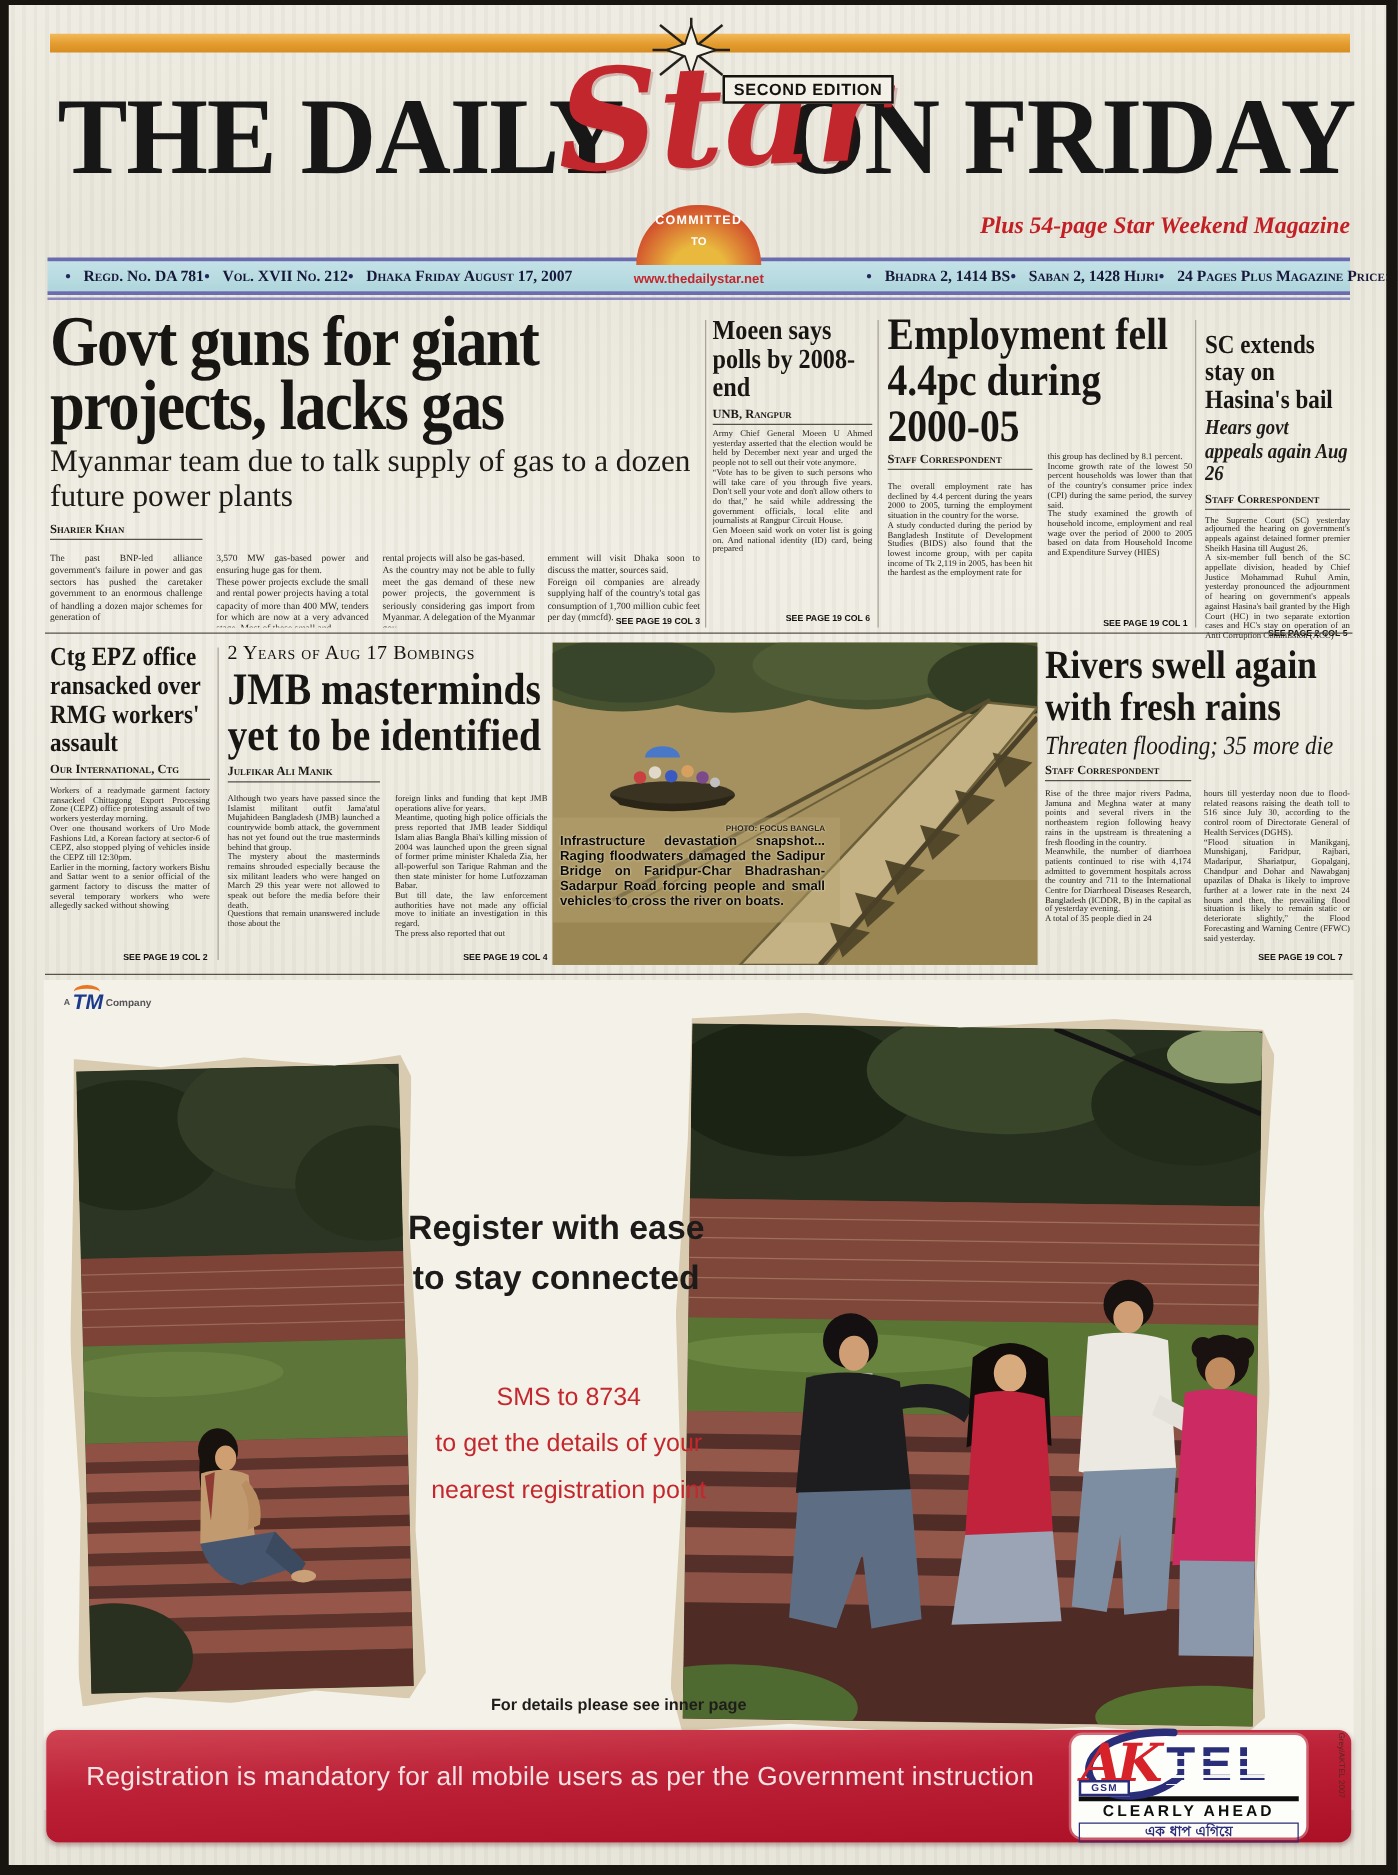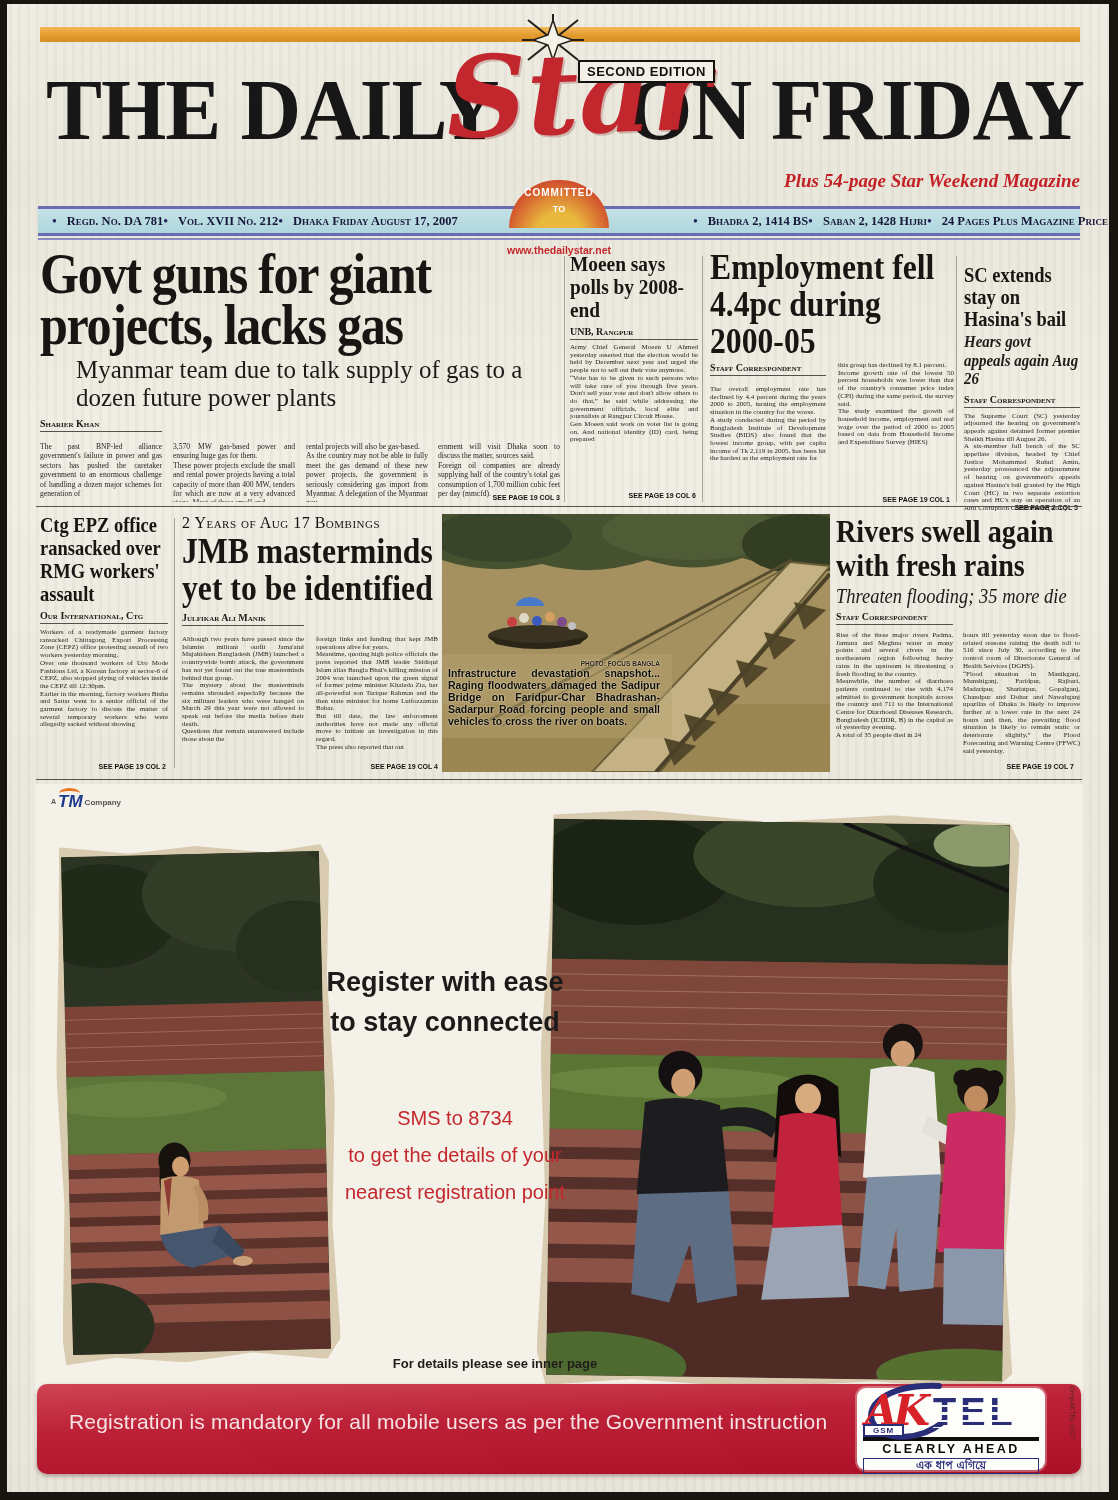--- a/index.html
+++ b/index.html
@@ -36,21 +36,21 @@
           background:linear-gradient(180deg,#c4e2e7,#aed6dc);
           border-top:3px solid #6b6cb0;border-bottom:3px solid #6b6cb0;
           display:flex;align-items:center;justify-content:space-between;padding:0 14px;box-sizing:border-box;}
   .infobar::after{content:"";position:absolute;left:0;right:0;bottom:-7px;height:2px;background:#8a8ac0;}
   .ib-item{font-variant:small-caps;font-weight:bold;font-size:12.5px;color:#17173a;white-space:nowrap;}
   .ib-item::before{content:"●";font-size:8px;color:#26265e;margin-right:10px;vertical-align:2px;}
   .ib-last::after{content:"●";font-size:8px;color:#26265e;margin-left:10px;vertical-align:2px;}
   .ib-spacer{flex:0 0 235px;}
 
   .badge{position:absolute;left:50%;top:164px;transform:translateX(-50%);width:252px;text-align:center;z-index:5;}
-  .badge-arc{margin:16px auto;width:100px;height:48px;border-radius:100px 100px 0 0;
+  .badge-arc{margin:0 auto;width:100px;height:48px;border-radius:100px 100px 0 0;
           background:radial-gradient(circle at 50% 115%, #e9b93e 30%, #d2512d 72%, #c13c24 100%);
           color:#fff;font-family:"Liberation Sans",sans-serif;font-weight:bold;}
   .badge-committed{font-size:10px;letter-spacing:1px;padding-top:7px;}
   .badge-to{font-size:9px;margin-top:6px;}
   .badge-ribbon{margin-top:-4px;height:27px;line-height:27px;
           background:linear-gradient(180deg,#e8f4fb 0%,#b9d6e9 45%,#8fb4d2 100%);
           border:1px solid #7e9cb8;box-shadow:0 2px 3px rgba(40,60,90,.35);
           color:#0e2f63;font-family:"Liberation Sans",sans-serif;font-weight:bold;font-size:16px;}
   .badge-site{margin-top:5px;color:#c2272b;font-family:"Liberation Sans",sans-serif;font-weight:bold;font-size:10.5px;}
 
@@ -64,21 +64,21 @@
   .hl{font-weight:bold;color:#181613;}
   .cond{transform:scaleX(.88);transform-origin:0 0;width:113.6%;}
   .byline{font-variant:small-caps;font-weight:bold;font-size:10px;color:#1c1a16;
           border-bottom:1px solid #55504a;padding-bottom:2px;}
   .bodytxt{font-size:7px;line-height:7.7px;text-align:justify;white-space:pre-line;color:#221f1b;}
   .see{position:absolute;font-family:"Liberation Sans",sans-serif;font-weight:bold;font-size:7px;color:#14120f;}
 
   
   .st-lead{left:0;top:0;width:520px;height:253px;}
   .lead-h{position:absolute;left:0;top:-4px;font-size:57px;line-height:51px;letter-spacing:-1.5px;}
-  .lead-sub{position:absolute;left:0;top:104px;font-size:25px;line-height:28px;color:#1d1b17;margin-left:36px;}
+  .lead-sub{position:absolute;left:0;top:104px;font-size:25px;line-height:28px;color:#1d1b17;}
   .lead-by{position:absolute;left:0;top:166px;width:122px;}
   .lcol{position:absolute;top:190px;width:122px;height:60px;overflow:hidden;}
   .lcol .bodytxt{font-size:7.6px;line-height:9.4px;}
 
   .st-moeen{left:530px;top:0;width:128px;height:253px;}
   .moeen-h{font-size:22px;line-height:23px;margin-bottom:5px;}
   .st-emp{left:670px;top:0;width:244px;height:253px;}
   .emp-h{position:absolute;left:0;top:-3px;font-size:36px;line-height:37px;}
   .emp-by{position:absolute;left:0;top:110px;width:116px;}
   .emp-c1{position:absolute;left:0;top:134px;width:116px;height:114px;overflow:hidden;}

